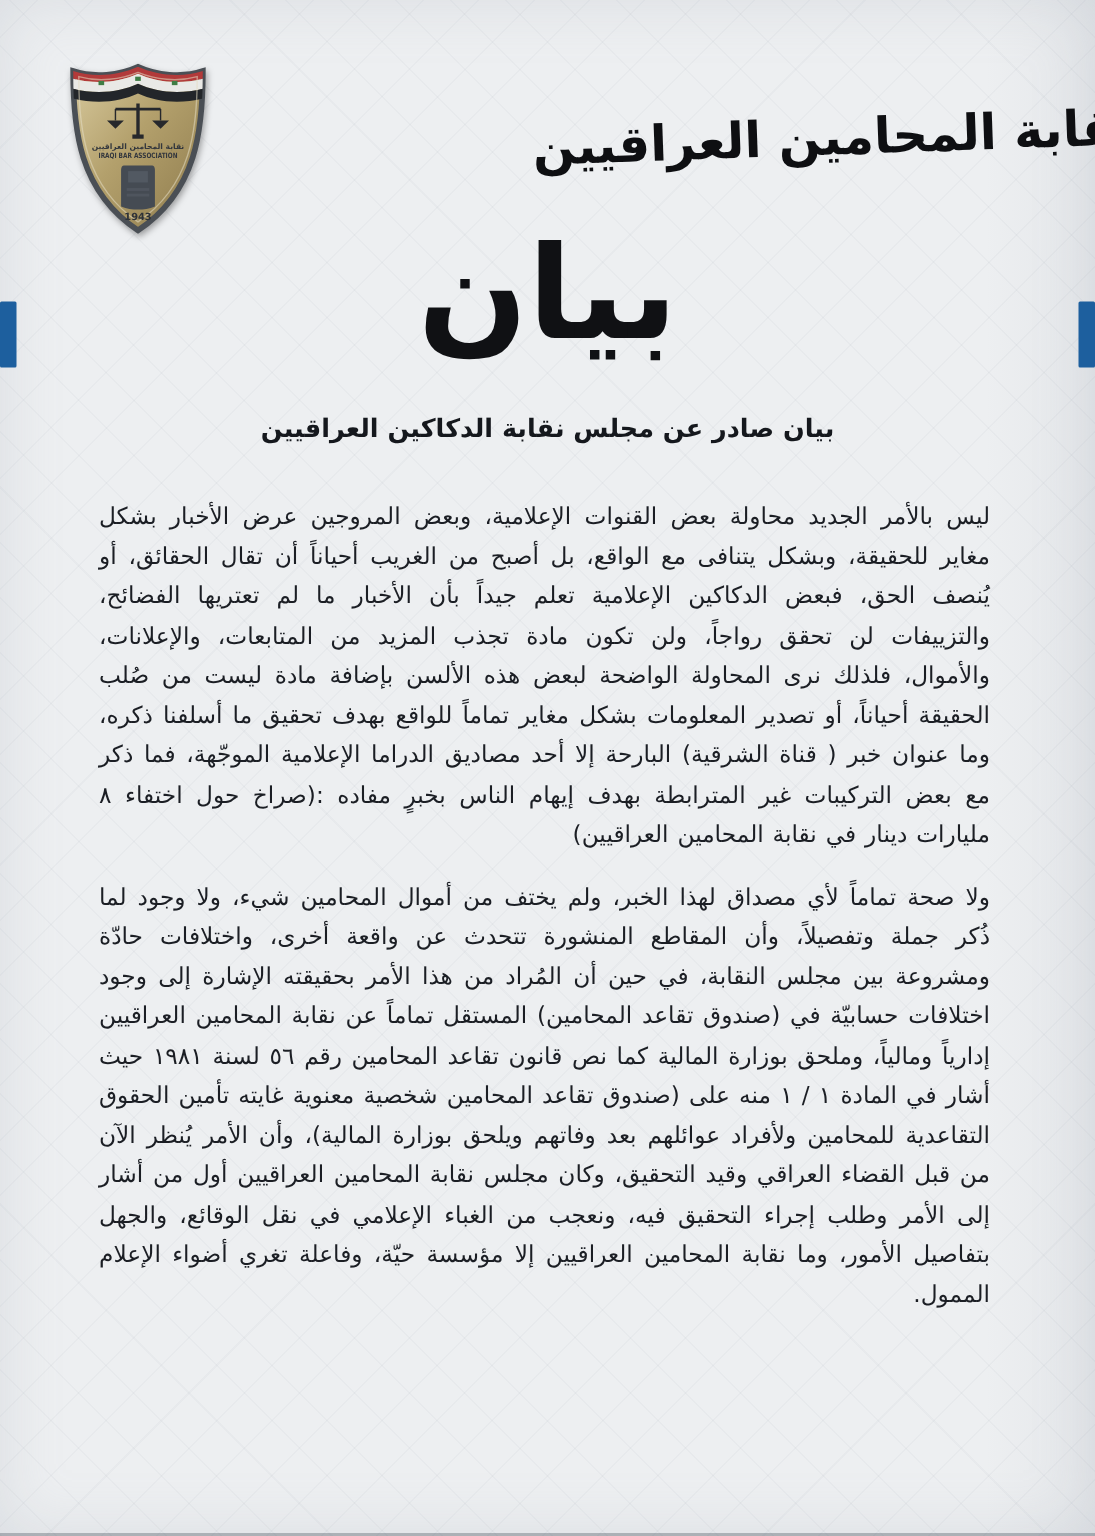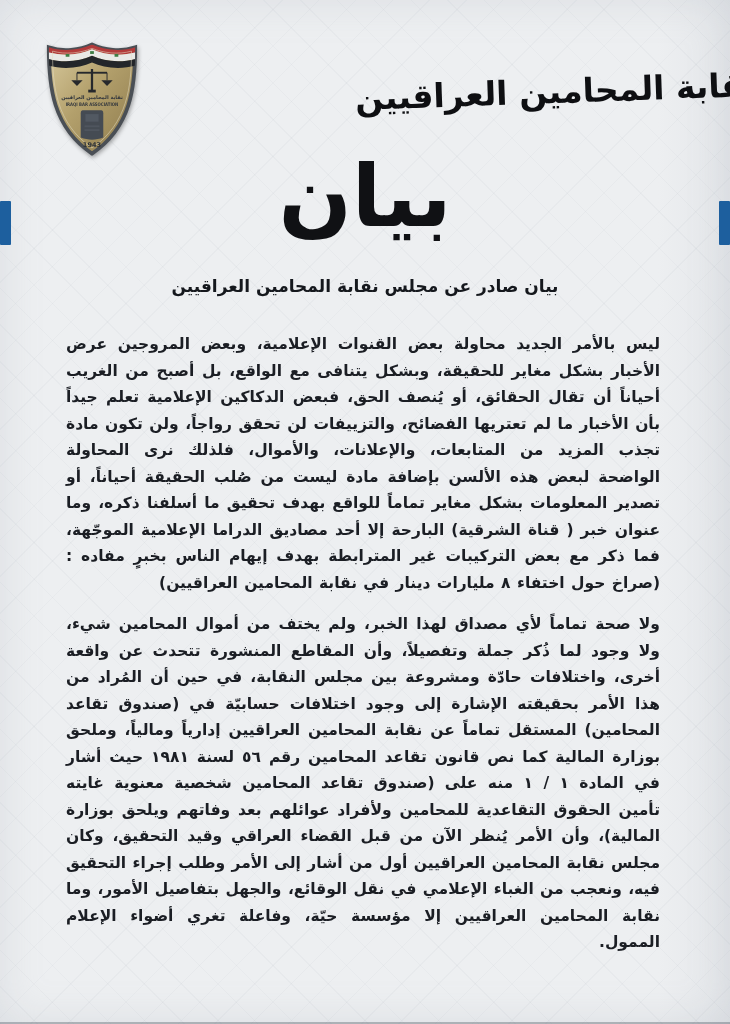--- a/index.html
+++ b/index.html
@@ -46,21 +46,21 @@
   .subtitle{
     position:absolute;top:276px;left:0;right:0;
     text-align:center;font-size:17px;font-weight:bold;color:#15181d;
   }
   .body-text{
     position:absolute;top:331px;right:70px;width:594px;
     text-align:justify;
   }
   .body-text p{
     margin:0 0 15px 0;
-    font-size:15.5px;font-weight:bold;line-height:26.5px;color:#1b1e24;
+    font-size:15.5px;font-weight:normal;line-height:26.5px;color:#1b1e24;
     word-spacing:1px;
   }
   
   .logo svg text{font-family:"DejaVu Sans","Liberation Sans",sans-serif;}
 </style>
 </head>
 <body>
 
 <div class="page">
 
@@ -110,20 +110,20 @@
   </div>
 
   <div class="calligraphy">نقابة المحامين العراقيين</div>
 
   <div class="main-title-row">
     <span class="accent-bar"></span>
     <span class="main-title">بيان</span>
     <span class="accent-bar"></span>
   </div>
 
-  <div class="subtitle">بيان صادر عن مجلس نقابة المحامين العراقيين</div>
+  <div class="subtitle">بيان صادر عن مجلس نقابة الدكاكين العراقيين</div>
 
   <div class="body-text">
     <p>ليس بالأمر الجديد محاولة بعض القنوات الإعلامية، وبعض المروجين عرض الأخبار بشكل مغاير للحقيقة، وبشكل يتنافى مع الواقع، بل أصبح من الغريب أحياناً أن تقال الحقائق، أو يُنصف الحق، فبعض الدكاكين الإعلامية تعلم جيداً بأن الأخبار ما لم تعتريها الفضائح، والتزييفات لن تحقق رواجاً، ولن تكون مادة تجذب المزيد من المتابعات، والإعلانات، والأموال، فلذلك نرى المحاولة الواضحة لبعض هذه الألسن بإضافة مادة ليست من صُلب الحقيقة أحياناً، أو تصدير المعلومات بشكل مغاير تماماً للواقع بهدف تحقيق ما أسلفنا ذكره، وما عنوان خبر ( قناة الشرقية) البارحة إلا أحد مصاديق الدراما الإعلامية الموجّهة، فما ذكر مع بعض التركيبات غير المترابطة بهدف إيهام الناس بخبرٍ مفاده :(صراخ حول اختفاء ٨ مليارات دينار في نقابة المحامين العراقيين)</p>
     <p>ولا صحة تماماً لأي مصداق لهذا الخبر، ولم يختف من أموال المحامين شيء، ولا وجود لما ذُكر جملة وتفصيلاً، وأن المقاطع المنشورة تتحدث عن واقعة أخرى، واختلافات حادّة ومشروعة بين مجلس النقابة، في حين أن المُراد من هذا الأمر بحقيقته الإشارة إلى وجود اختلافات حسابيّة في (صندوق تقاعد المحامين) المستقل تماماً عن نقابة المحامين العراقيين إدارياً ومالياً، وملحق بوزارة المالية كما نص قانون تقاعد المحامين رقم ٥٦ لسنة ١٩٨١ حيث أشار في المادة ١ / ١ منه على (صندوق تقاعد المحامين شخصية معنوية غايته تأمين الحقوق التقاعدية للمحامين ولأفراد عوائلهم بعد وفاتهم ويلحق بوزارة المالية)، وأن الأمر يُنظر الآن من قبل القضاء العراقي وقيد التحقيق، وكان مجلس نقابة المحامين العراقيين أول من أشار إلى الأمر وطلب إجراء التحقيق فيه، ونعجب من الغباء الإعلامي في نقل الوقائع، والجهل بتفاصيل الأمور، وما نقابة المحامين العراقيين إلا مؤسسة حيّة، وفاعلة تغري أضواء الإعلام الممول.</p>
   </div>
 
 </div>
 
 </body></html>

